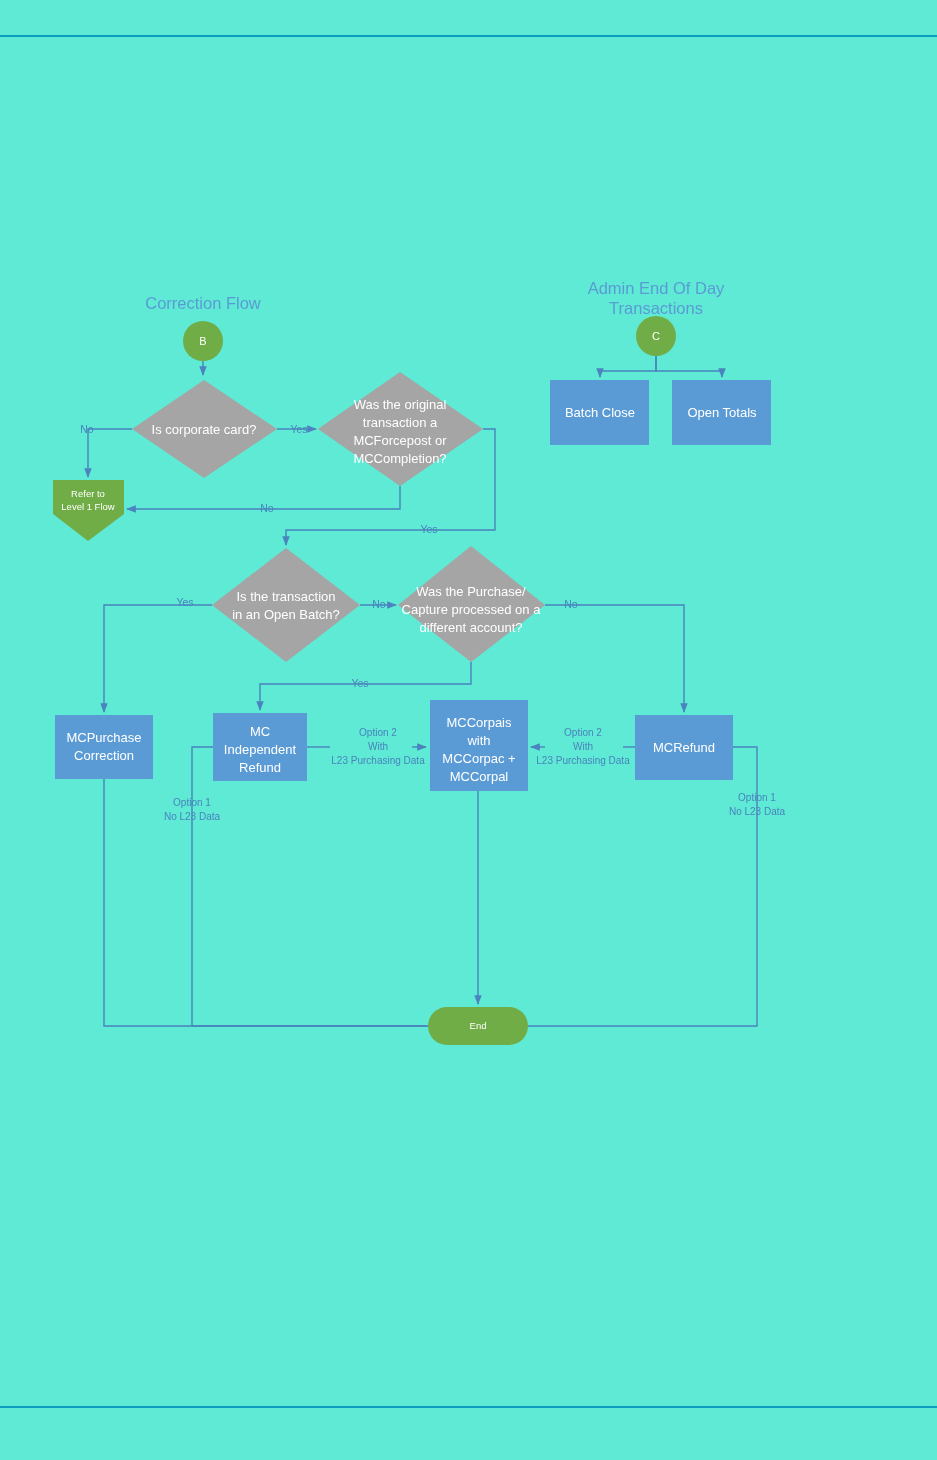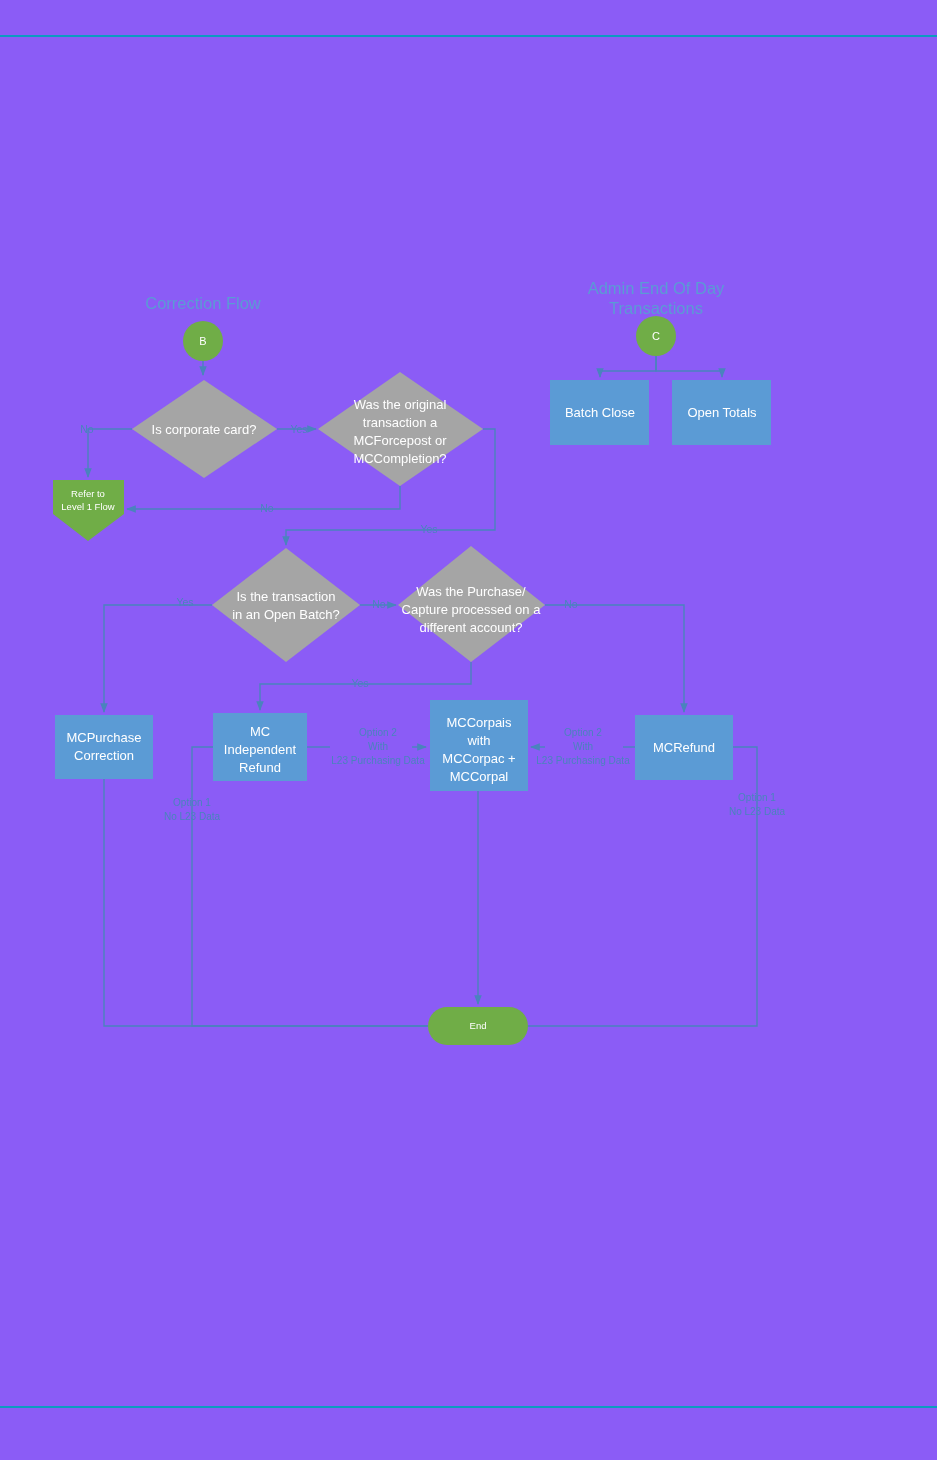--- a/index.html
+++ b/index.html
@@ -12,21 +12,21 @@
     height: 1460px;
     font-family: "Liberation Sans", sans-serif;
     position: relative;
     overflow: hidden;
   }
   .page {
     position: absolute;
     left: 0; top: 0;
     width: 937px;
     height: 1460px;
-    background: #8b5cf6;
+    background: #5eead4;
   }
   .rule {
     position: absolute;
     left: 0;
     width: 937px;
     height: 2px;
     background: #0c9cc0;
   }
   .rule.top { top: 35px; }
   .rule.bottom { top: 1406px; }

